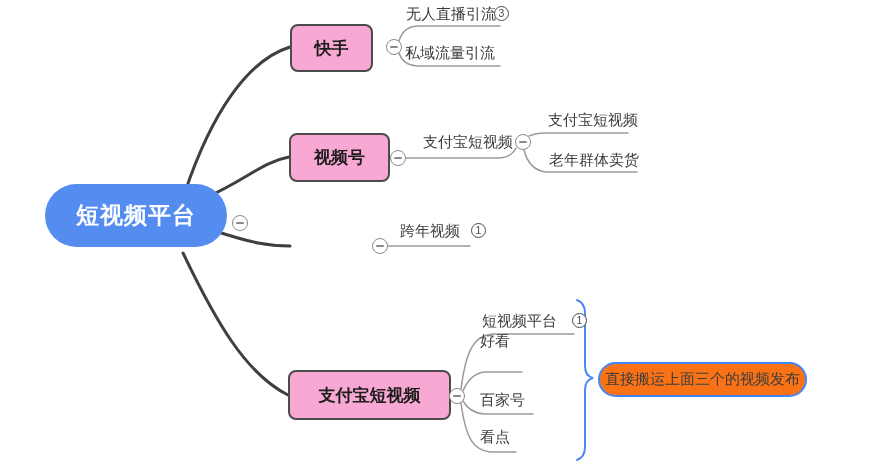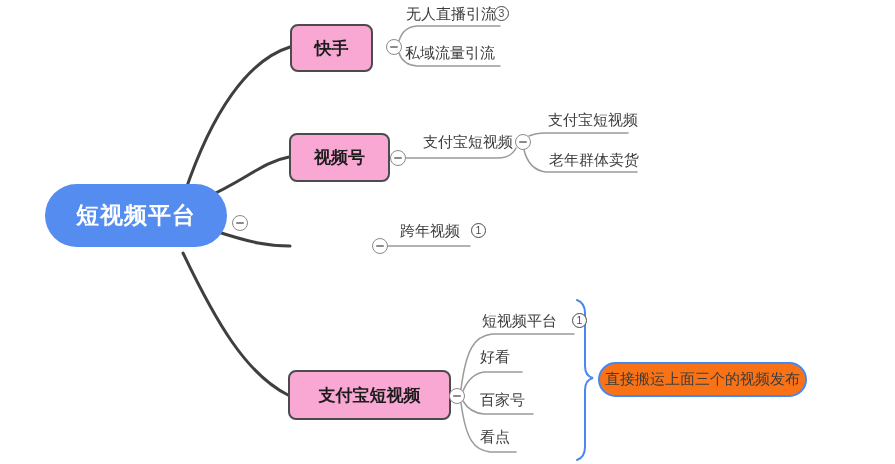--- a/index.html
+++ b/index.html
@@ -150,21 +150,21 @@
   <div class="topic shipinhao">视频号</div>
   <div class="topic qita">支付宝短视频</div>
 
   <div class="sub-label" style="left:406px; top:5px;text-align:right;">无人直播引流</div>
   <div class="sub-label" style="left:405px; top:44px;">私域流量引流</div>
   <div class="sub-label" style="left:423px; top:133px;">支付宝短视频</div>
   <div class="sub-label" style="left:548px; top:111px;">支付宝短视频</div>
   <div class="sub-label" style="left:549px; top:151px;">老年群体卖货</div>
   <div class="sub-label" style="left:400px; top:222px;">跨年视频</div>
   <div class="sub-label" style="left:482px; top:312px;">短视频平台</div>
-  <div class="sub-label" style="left:480px; top:348px;">好看</div>
+  <div class="sub-label" style="left:480px; top:332px;">好看</div>
   <div class="sub-label" style="left:480px; top:391px;">百家号</div>
   <div class="sub-label" style="left:480px; top:428px;">看点</div>
 
   <div class="collapse-btn" style="left:232px; top:215px;">
       <span class="bar"></span>
     </div>
   <div class="collapse-btn" style="left:386px; top:39px;">
       <span class="bar"></span>
     </div>
   <div class="collapse-btn" style="left:390px; top:150px;">

